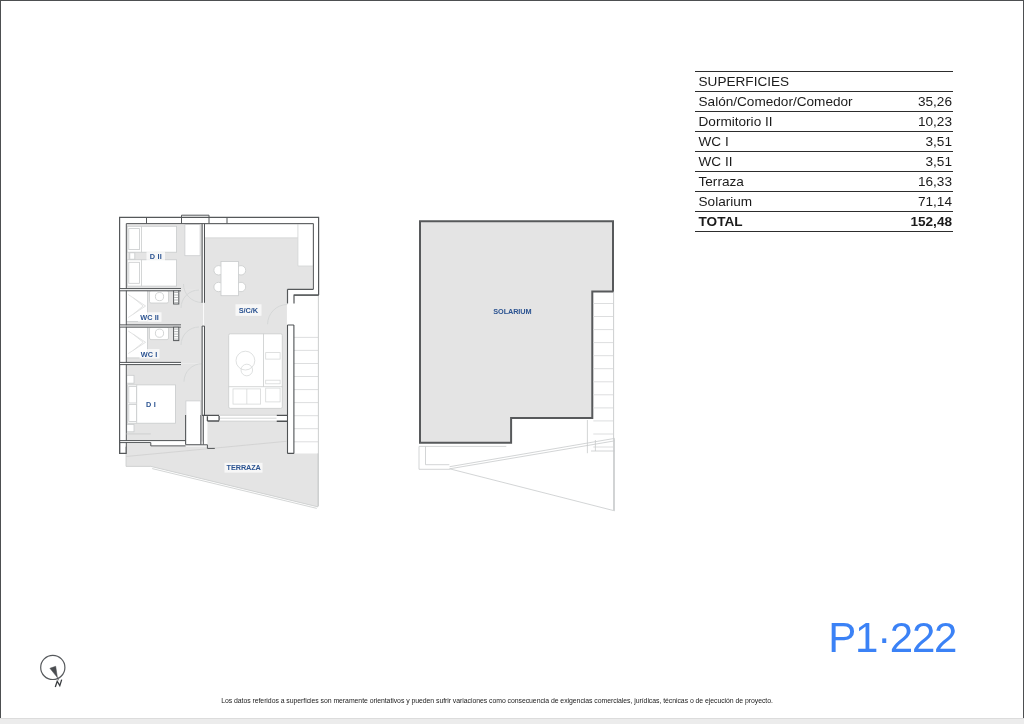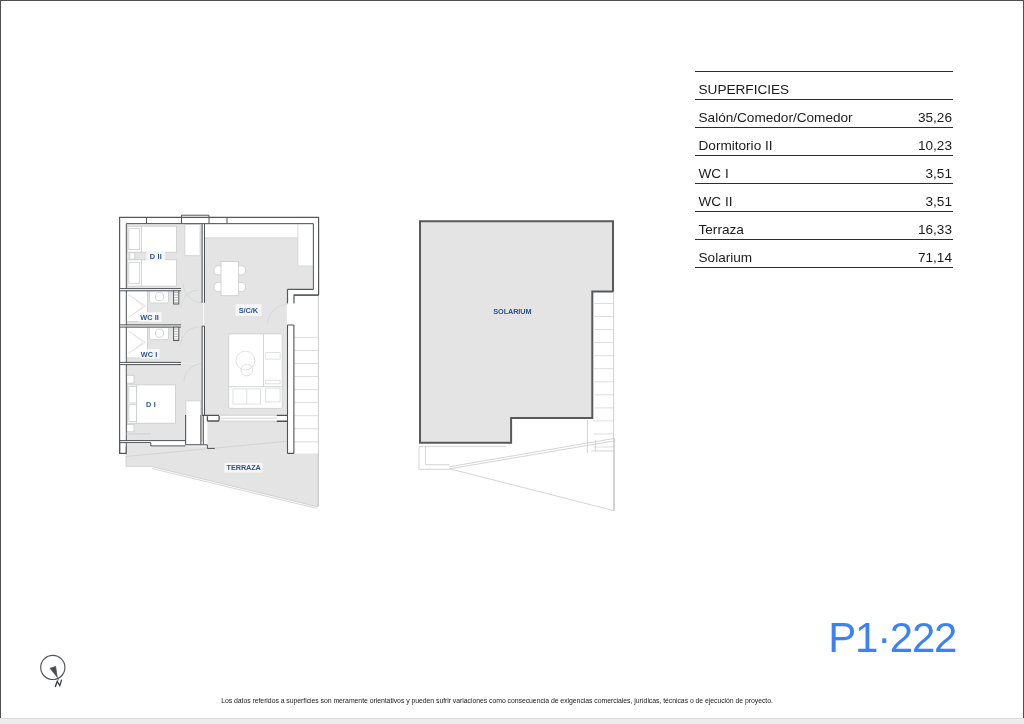--- a/index.html
+++ b/index.html
@@ -2,41 +2,42 @@
 <html><head>
 <meta charset="utf-8">
 <style>
   html,body{margin:0;padding:0;}
   body{width:1024px;height:724px;background:#fff;position:relative;overflow:hidden;
        font-family:"Liberation Sans",sans-serif;}
   .frame{position:absolute;left:0;top:0;width:1021.5px;height:717px;
          border-left:1.6px solid #4d4f51;border-top:1.6px solid #4d4f51;border-right:1.6px solid #4d4f51;}
   .botband{position:absolute;left:0;top:718px;width:1024px;height:6px;background:#ececec;border-top:1px solid #dcdcdc;}
   .tbl{position:absolute;left:695px;top:71px;width:258px;border-top:1px solid #2d2d2d;color:#1b1b1b;}
-  .trow{height:19px;border-bottom:1px solid #2d2d2d;font-size:13.6px;line-height:19.5px;position:relative;padding-left:3.5px;margin-top:8px;}
+  .trow{height:19px;border-bottom:1px solid #2d2d2d;font-size:13.6px;line-height:19.5px;position:relative;padding-left:3.5px;}
   .trow .v{position:absolute;right:1px;top:0;}
   .trow.b{font-weight:bold;}
   .pnum{position:absolute;right:68px;top:613.5px;font-size:42px;letter-spacing:-1.3px;color:#3b82f6;}
   .disc{position:absolute;left:0;top:697px;width:994px;text-align:center;font-size:6.9px;color:#222;letter-spacing:-0.05px;}
 </style>
 </head>
 <body>
 
 <div class="frame"></div>
 
 <div class="botband"></div>
 
 <div class="tbl">
   <div class="trow"><span>SUPERFICIES</span></div>
   <div class="trow"><span>Salón/Comedor/Comedor</span><span class="v">35,26</span></div>
   <div class="trow"><span>Dormitorio II</span><span class="v">10,23</span></div>
   <div class="trow"><span>WC I</span><span class="v">3,51</span></div>
   <div class="trow"><span>WC II</span><span class="v">3,51</span></div>
   <div class="trow"><span>Terraza</span><span class="v">16,33</span></div>
   <div class="trow"><span>Solarium</span><span class="v">71,14</span></div>
+  <div class="trow b"><span>TOTAL</span><span class="v">152,48</span></div>
 </div>
 
 <div class="pnum">P1·222</div>
 
 <div class="disc">Los datos referidos a superficies son meramente orientativos y pueden sufrir variaciones como consecuencia de exigencias comerciales, jurídicas, técnicas o de ejecución de proyecto.</div>
 
 <svg id="plans" width="1024" height="724" viewBox="0 0 1024 724" style="position:absolute;left:0;top:0" fill="none">
 
 <rect x="126.3" y="223.6" width="76.9" height="66.3" fill="#e4e4e4"></rect>
 

